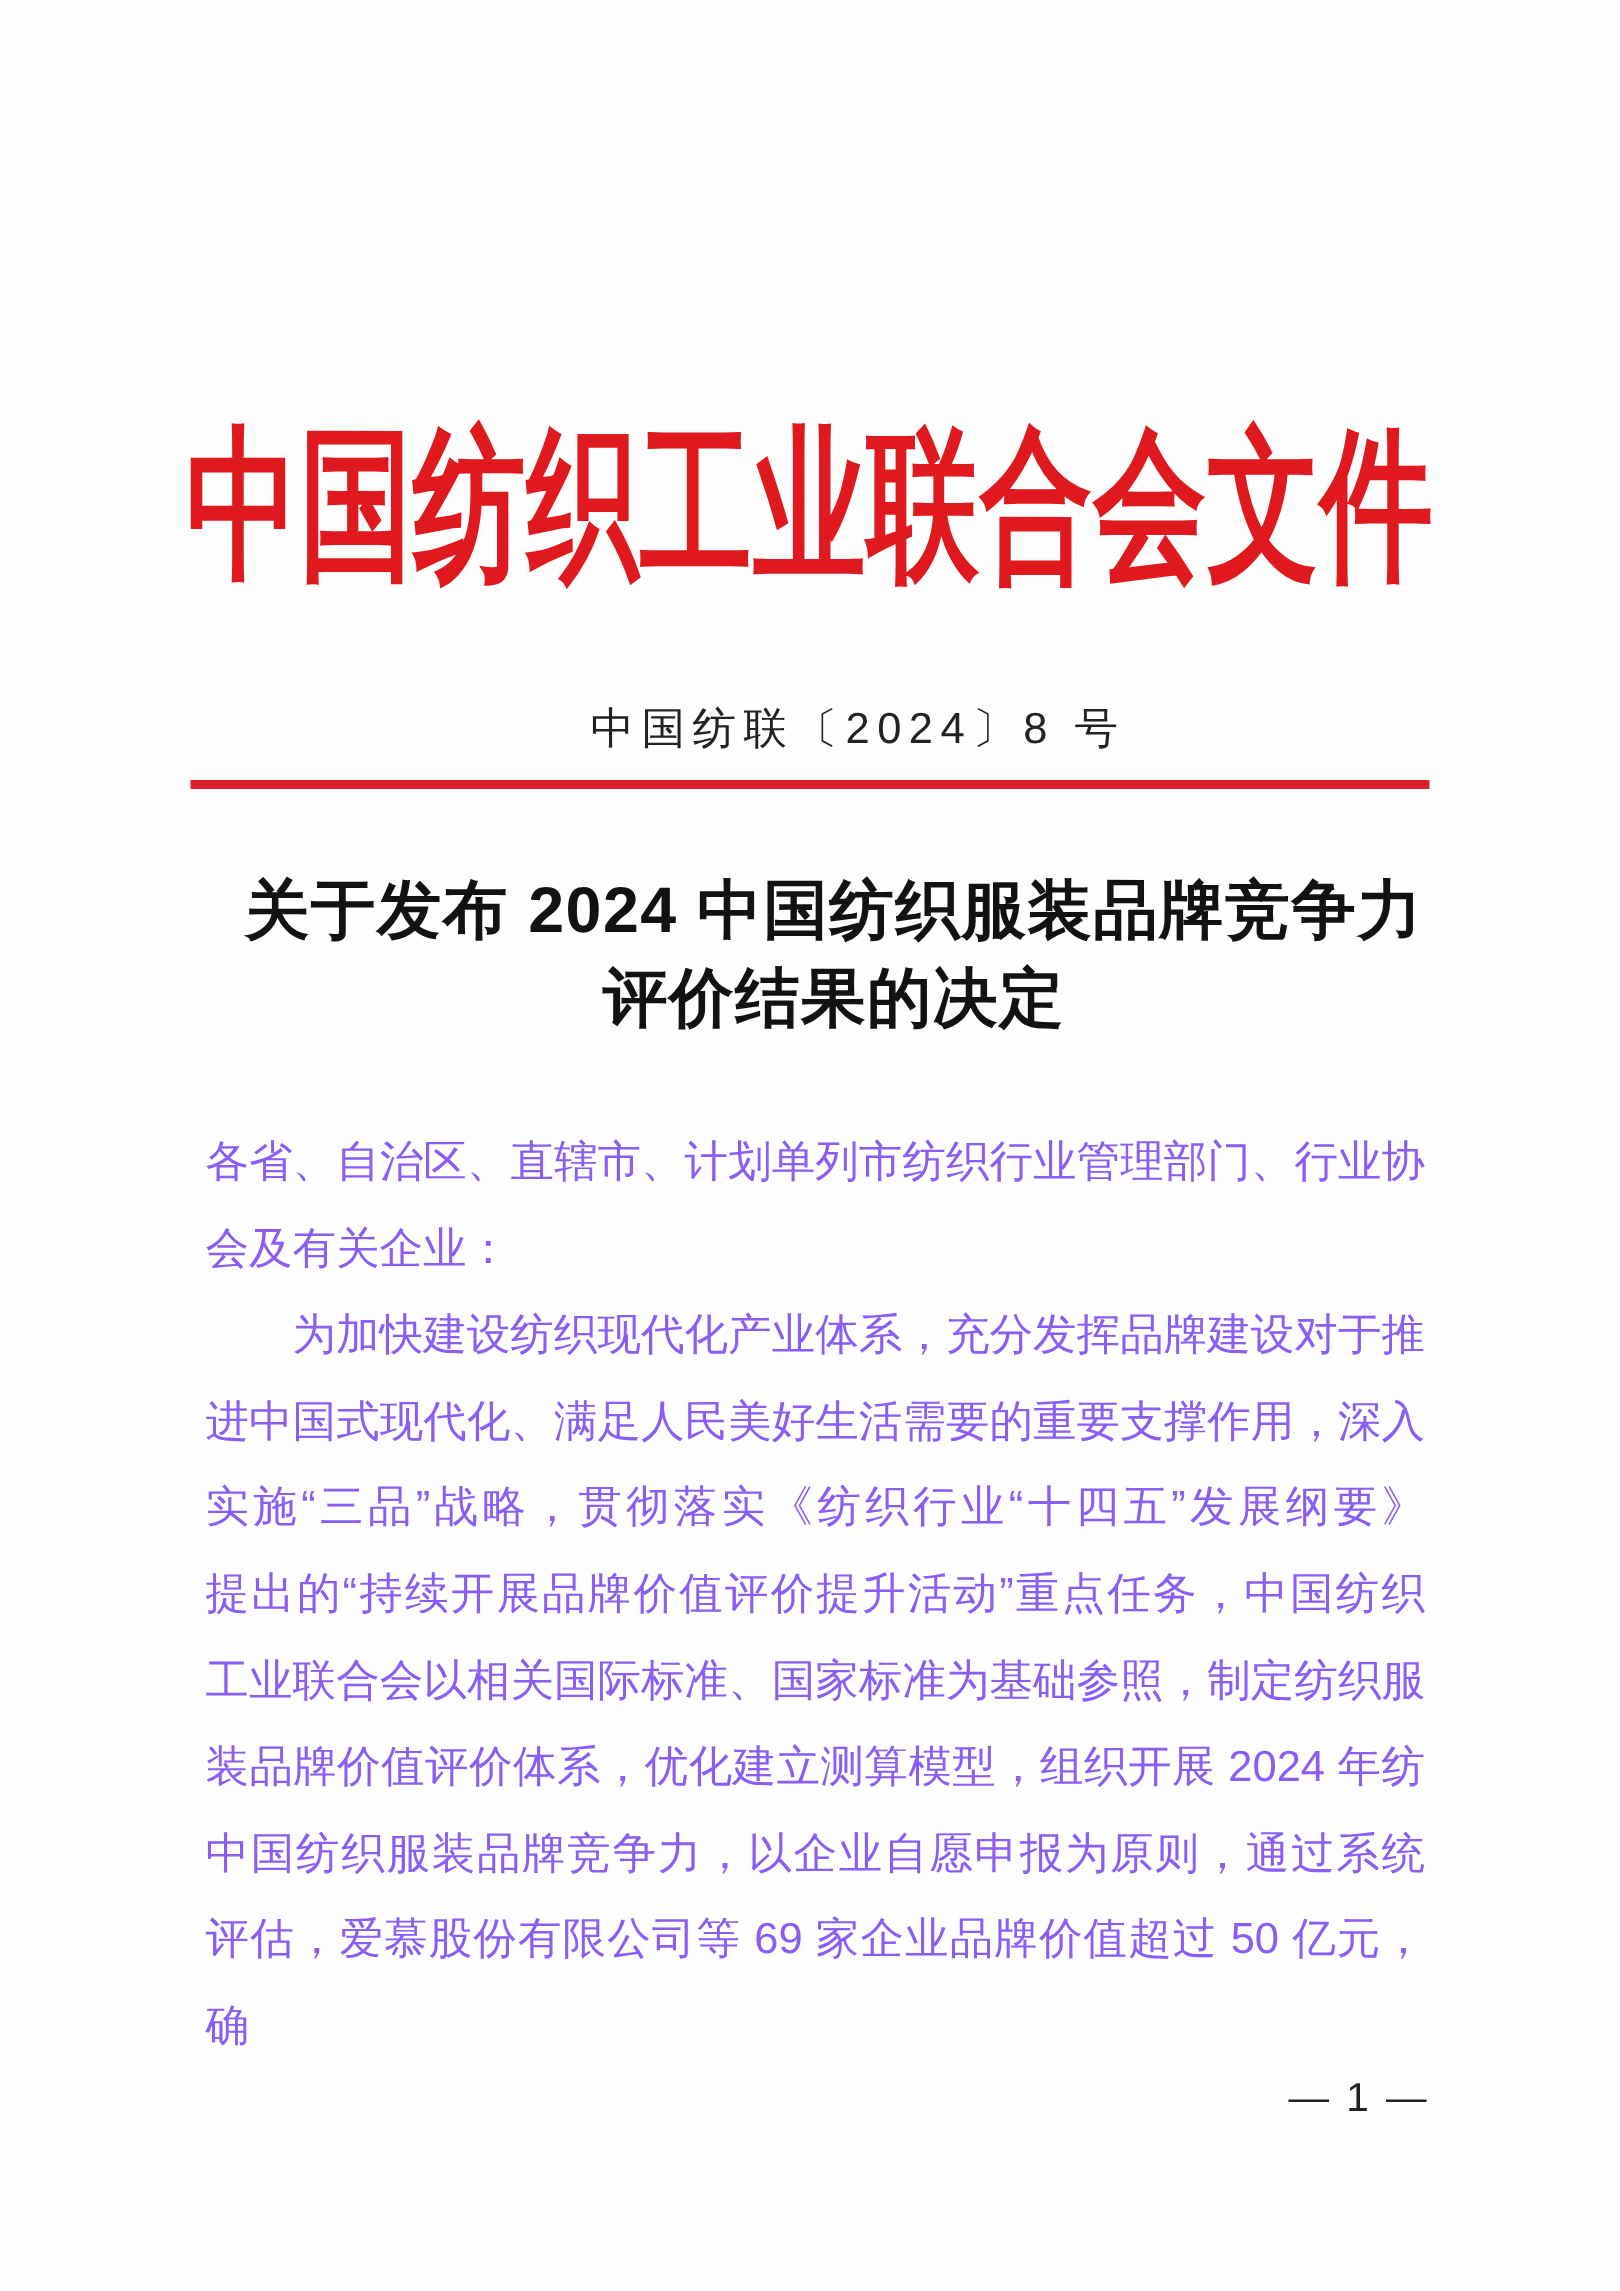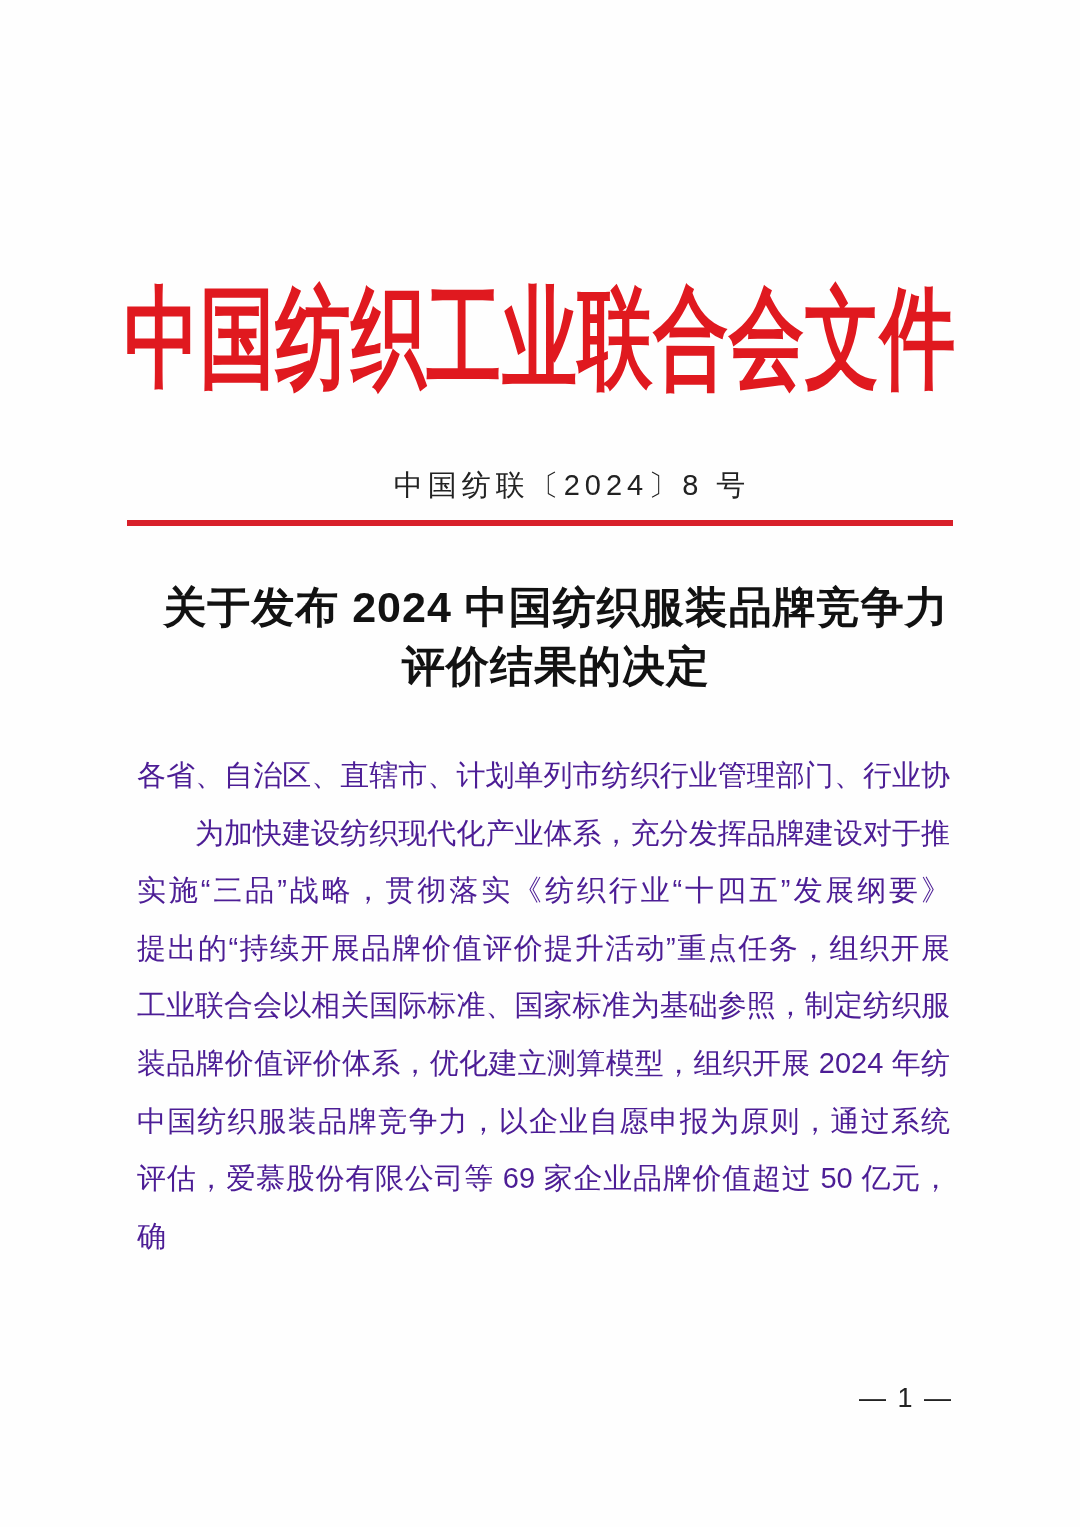--- a/index.html
+++ b/index.html
@@ -58,21 +58,21 @@
     letter-spacing: 1px;
     padding-left: 16px;
   }
   .body-text {
     position: absolute;
     top: 747px;
     left: 137px;
     width: 813px;
     font-size: 29px;
     line-height: 57.6px;
-    color: #4c1d95;
+    color: #8b5cf6;
   }
   .line { text-align: justify; }
   .line.just { text-align-last: justify; }
   .line.indent { text-indent: 2em; }
   .page-num {
     position: absolute;
     top: 1383px;
     right: 127px;
     font-size: 27px;
     color: #222222;
@@ -90,23 +90,25 @@
 
   <div class="red-line"></div>
 
   <div class="doc-title">
     <div>关于发布 2024 中国纺织服装品牌竞争力</div>
     <div>评价结果的决定</div>
   </div>
 
   <div class="body-text">
     <div class="line just">各省、自治区、直辖市、计划单列市纺织行业管理部门、行业协</div>
+    <div class="line">会及有关企业：</div>
     <div class="line just indent">为加快建设纺织现代化产业体系，充分发挥品牌建设对于推</div>
+    <div class="line just">进中国式现代化、满足人民美好生活需要的重要支撑作用，深入</div>
     <div class="line just">实施“三品”战略，贯彻落实《纺织行业“十四五”发展纲要》</div>
-    <div class="line just">提出的“持续开展品牌价值评价提升活动”重点任务，组织开展</div>
+    <div class="line just">提出的“持续开展品牌价值评价提升活动”重点任务，中国纺织</div>
     <div class="line just">工业联合会以相关国际标准、国家标准为基础参照，制定纺织服</div>
     <div class="line just">装品牌价值评价体系，优化建立测算模型，组织开展 2024 年纺</div>
     <div class="line just">中国纺织服装品牌竞争力，以企业自愿申报为原则，通过系统</div>
     <div class="line just">评估，爱慕股份有限公司等 69 家企业品牌价值超过 50 亿元，确</div>
   </div>
 
   <div class="page-num">— 1 —</div>
 
 </div>
 

